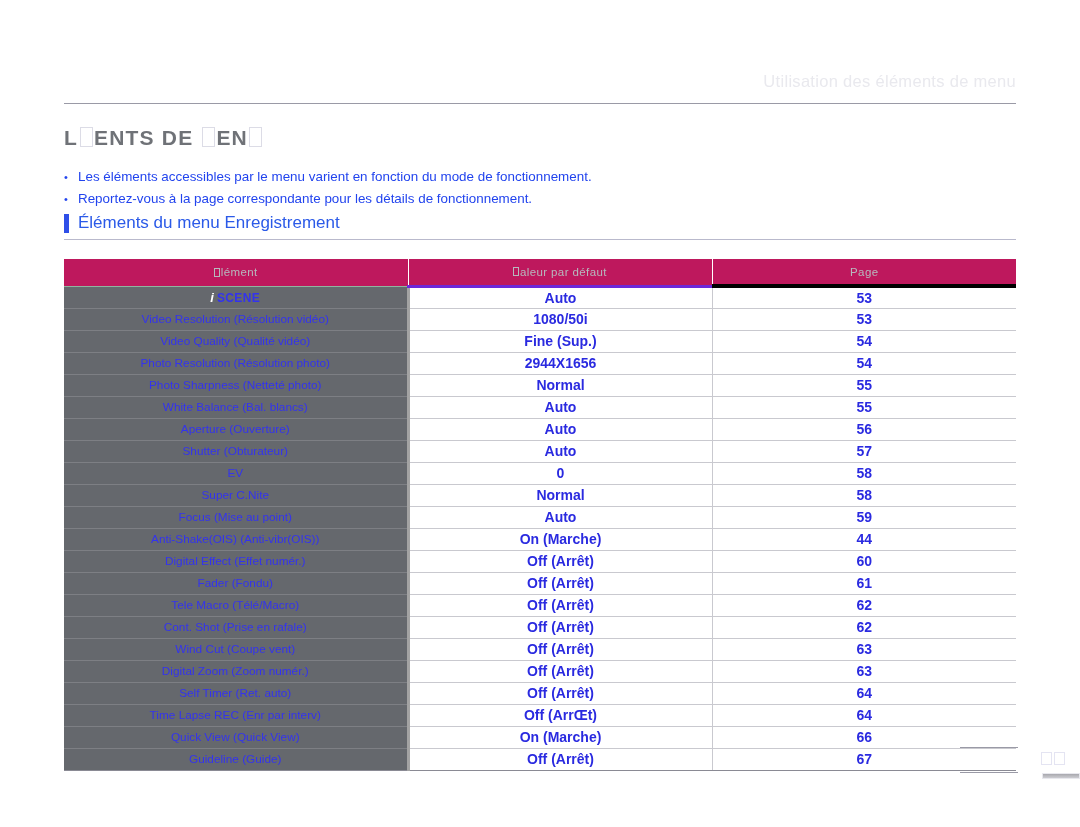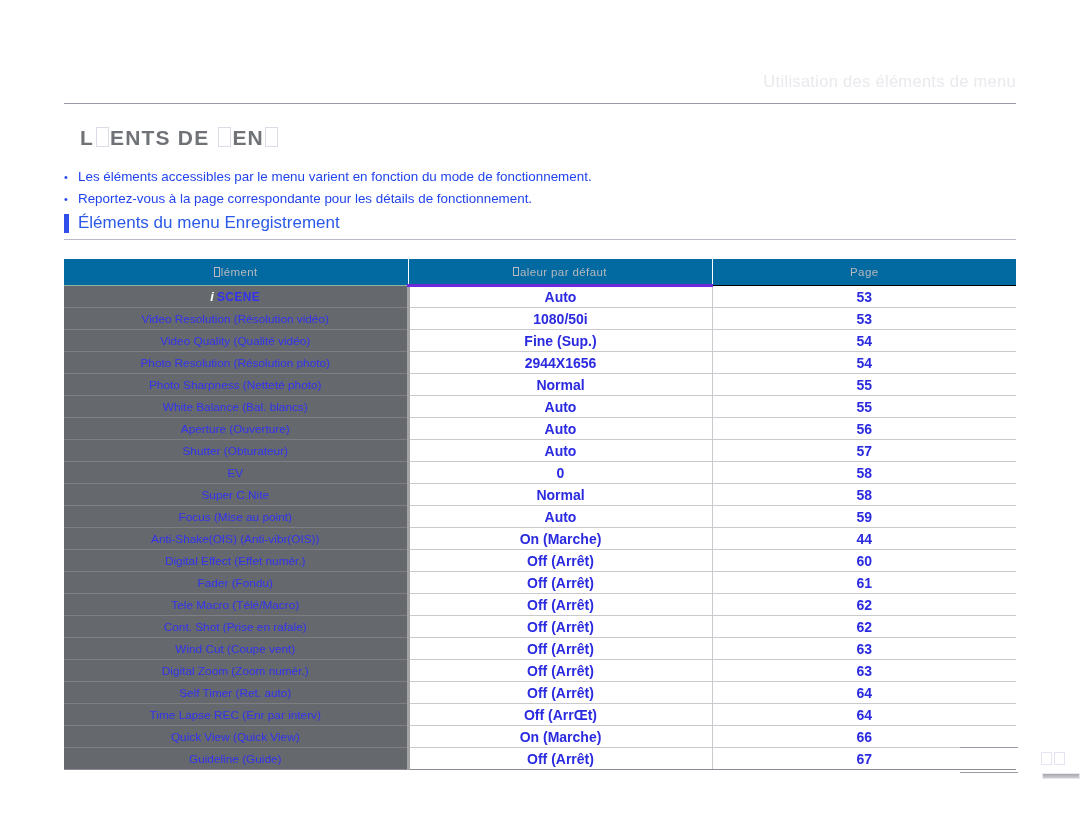--- a/index.html
+++ b/index.html
@@ -33,21 +33,21 @@
     left: 64px;
     top: 103px;
     width: 952px;
     height: 1px;
     background: #9a9aa6;
   }
 
   
   .page-title {
     position: absolute;
-    left: 80px;
+    left: 64px;
     top: 126px;
     font-size: 21px;
     font-weight: bold;
     color: #6f7277;
     letter-spacing: 1.2px;
     white-space: nowrap;
   }
   .tofu {
     display: inline-block;
     border: 1.4px solid #dcdce6;
@@ -123,32 +123,32 @@
   .table td, .table th {
     padding: 0;
     margin: 0;
   }
   .col-item   { width: 344px; }
   .col-value  { width: 304px; }
   .col-page   { width: 304px; }
 
   thead th {
     height: 25px;
-    background: #0369a1;
+    background: #be185d;
     color: #b7b9be;
     font-size: 11.5px;
     font-weight: normal;
     text-align: center;
     vertical-align: middle;
     letter-spacing: 0.4px;
   }
   thead th.sep-l { border-left: 1px solid #ffffff; }
   thead th.hdr-item  { border-bottom: 1px solid #8fb49f; }
   thead th.hdr-value { border-bottom: 3px solid #6d28d9; }
-  thead th.hdr-page  { border-bottom: 1px solid #000000; }
+  thead th.hdr-page  { border-bottom: 4px solid #000000; }
   .hdr-tofu {
     display: inline-block;
     border: 1.1px solid #b7b9be;
     width: 0.55em;
     height: 0.82em;
     vertical-align: -0.06em;
     margin-right: 0.04em;
     box-sizing: border-box;
   }
 

